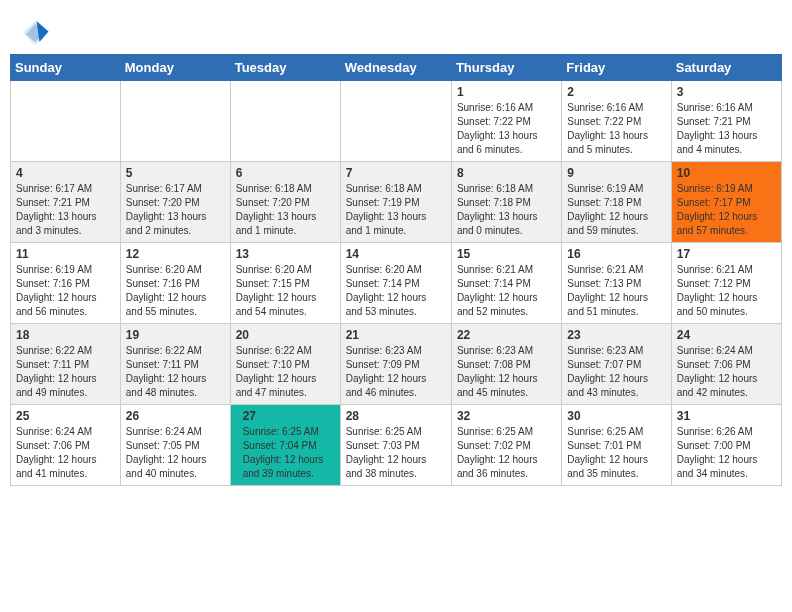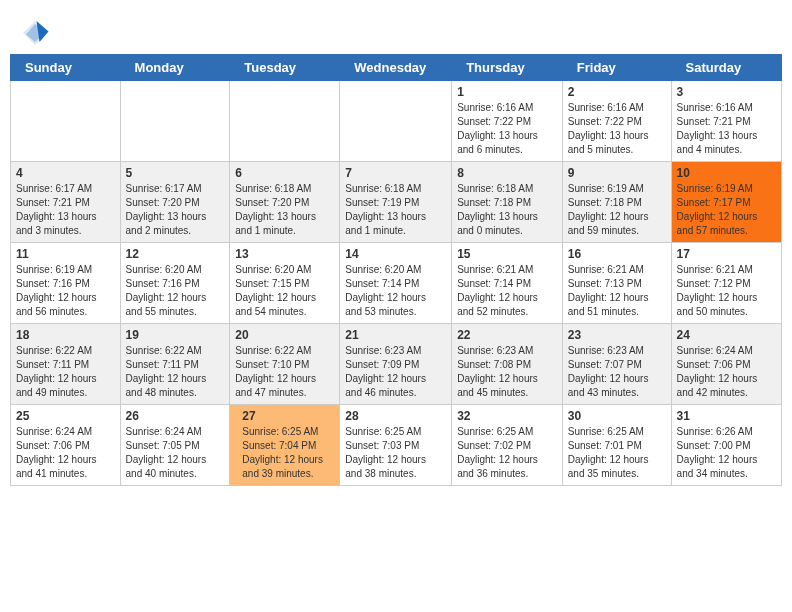--- a/index.html
+++ b/index.html
@@ -54,21 +54,21 @@
     }
     .calendar {
       width: 100%;
       border-collapse: collapse;
       border: 1px solid #ccc;
     }
     .calendar th {
       background-color: #2f6db5;
       color: #fff;
       text-align: left;
-      padding: 5px 14px;
+      padding: 5px 4px;
       font-size: 13px;
       font-weight: bold;
       border: 1px solid #2f6db5;
     }
     .calendar td {
       vertical-align: top;
       padding: 4px 5px;
       border: 1px solid #ccc;
       width: 113px;
       min-height: 80px;
@@ -240,21 +240,21 @@
       </tr>
       <tr>
         <td style="background: rgb(255, 255, 255);">
           <span class="day-number">25</span>
           <div class="day-info">Sunrise: 6:24 AM<br>Sunset: 7:06 PM<br>Daylight: 12 hours<br>and 41 minutes.</div>
         </td>
         <td style="background: rgb(255, 255, 255);">
           <span class="day-number">26</span>
           <div class="day-info">Sunrise: 6:24 AM<br>Sunset: 7:05 PM<br>Daylight: 12 hours<br>and 40 minutes.</div>
         </td>
-        <td style="background: #fdba74; padding-left: 12px;">
+        <td style="background: #14b8a6; padding-left: 12px;">
           <span class="day-number">27</span>
           <div class="day-info">Sunrise: 6:25 AM<br>Sunset: 7:04 PM<br>Daylight: 12 hours<br>and 39 minutes.</div>
         </td>
         <td style="background: rgb(255, 255, 255); border-radius: 18px;">
           <span class="day-number">28</span>
           <div class="day-info">Sunrise: 6:25 AM<br>Sunset: 7:03 PM<br>Daylight: 12 hours<br>and 38 minutes.</div>
         </td>
         <td style="background: rgb(255, 255, 255);">
           <span class="day-number">32</span>
           <div class="day-info">Sunrise: 6:25 AM<br>Sunset: 7:02 PM<br>Daylight: 12 hours<br>and 36 minutes.</div>

